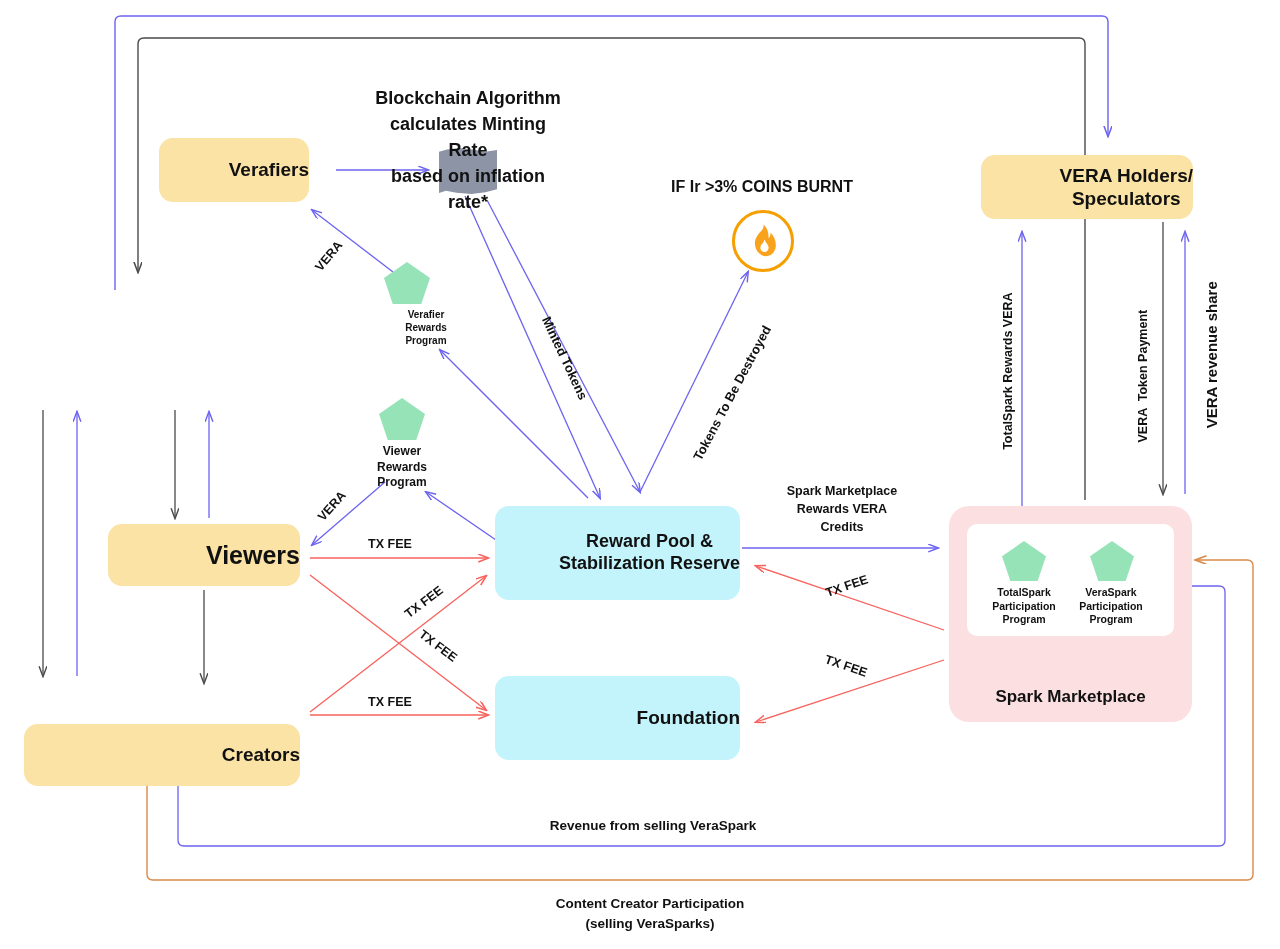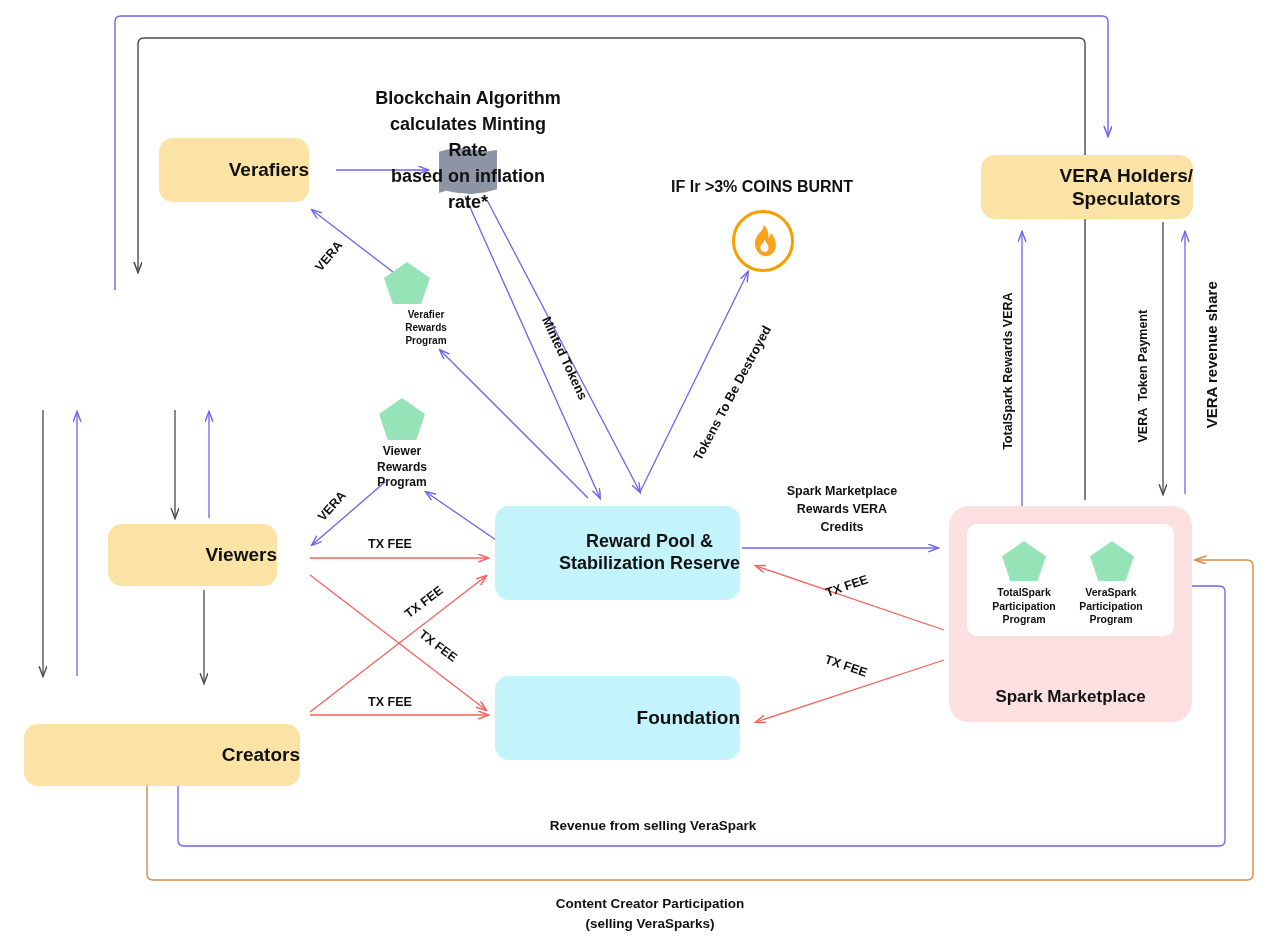--- a/index.html
+++ b/index.html
@@ -91,21 +91,21 @@
 
       <path d="M147,772 L147,874 Q147,880 153,880 L1247,880 Q1253,880 1253,874 L1253,566 Q1253,560 1247,560 L1196,560" stroke="#D98A4A" stroke-width="1.4" marker-end="url(#ao)"></path>
     </g>
   </svg>
 
   <div class="node n-yellow" style="left:159px;top:138px;width:150px;height:64px;font-size:19px;">
     <span>Verafiers</span>
   </div>
 
 
-  <div class="node n-yellow" style="left:108px;top:524px;width:169px;height:62px;font-size:19px;">
+  <div class="node n-yellow" style="left:108px;top:524px;width:192px;height:62px;font-size:25px;">
     <span>Viewers</span>
   </div>
 
   <div class="node n-yellow" style="left:24px;top:724px;width:276px;height:62px;font-size:19px;">
     <span>Creators</span>
   </div>
 
   <div class="node n-cyan" style="left:495px;top:506px;width:245px;height:94px;font-size:18px;">
     <span style="white-space:pre-line">Reward Pool &amp;
 Stabilization Reserve</span>

